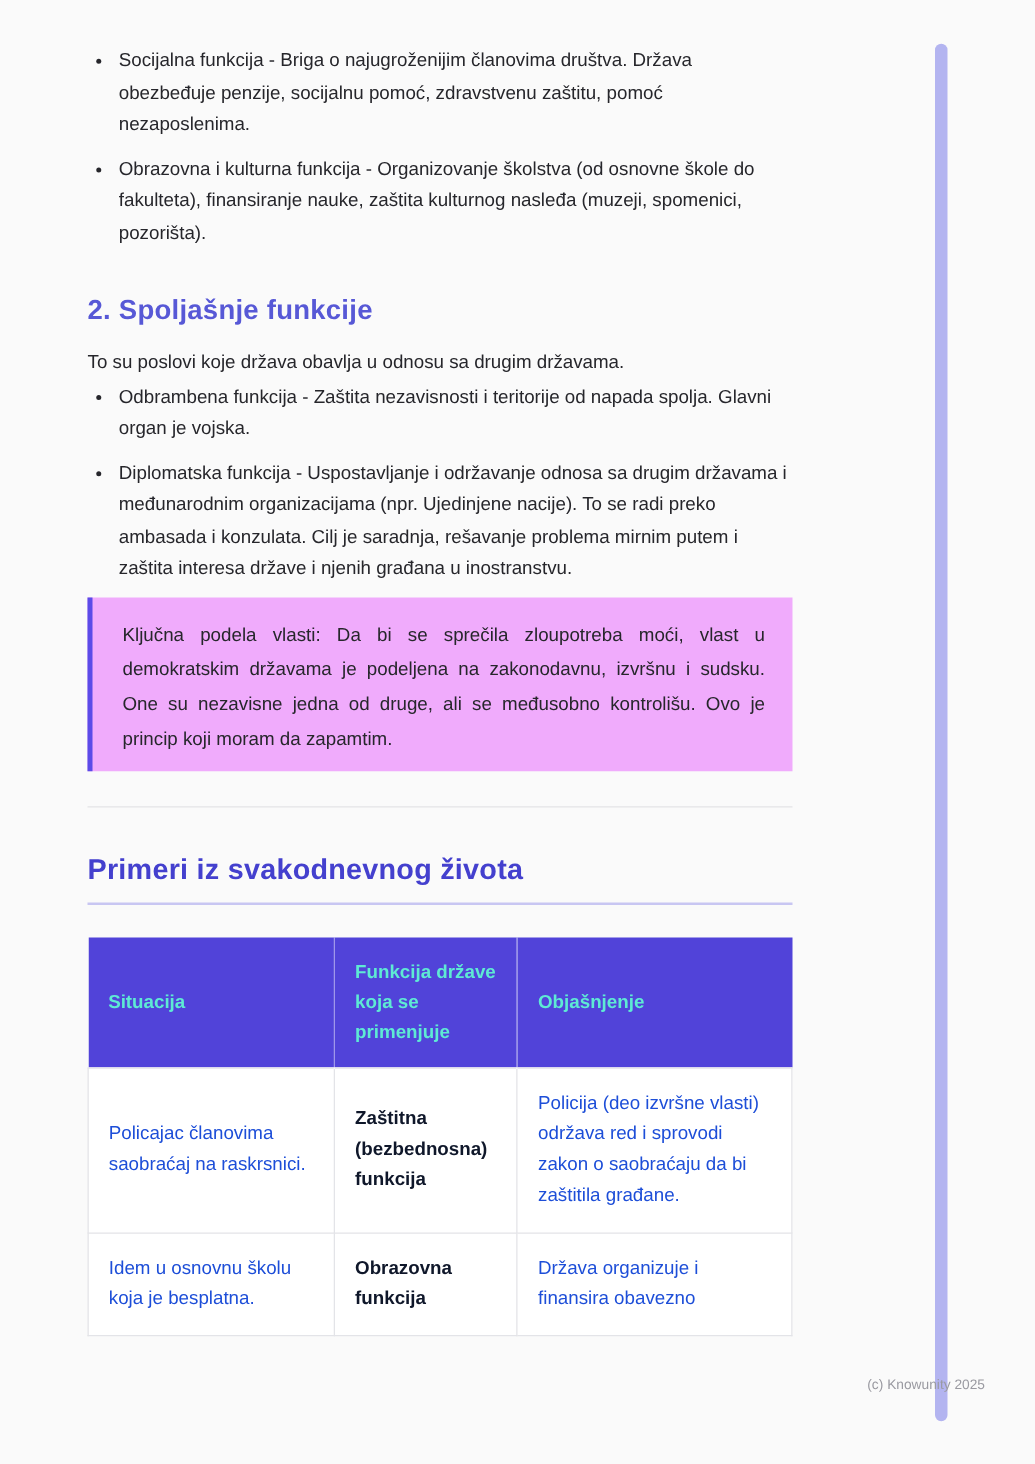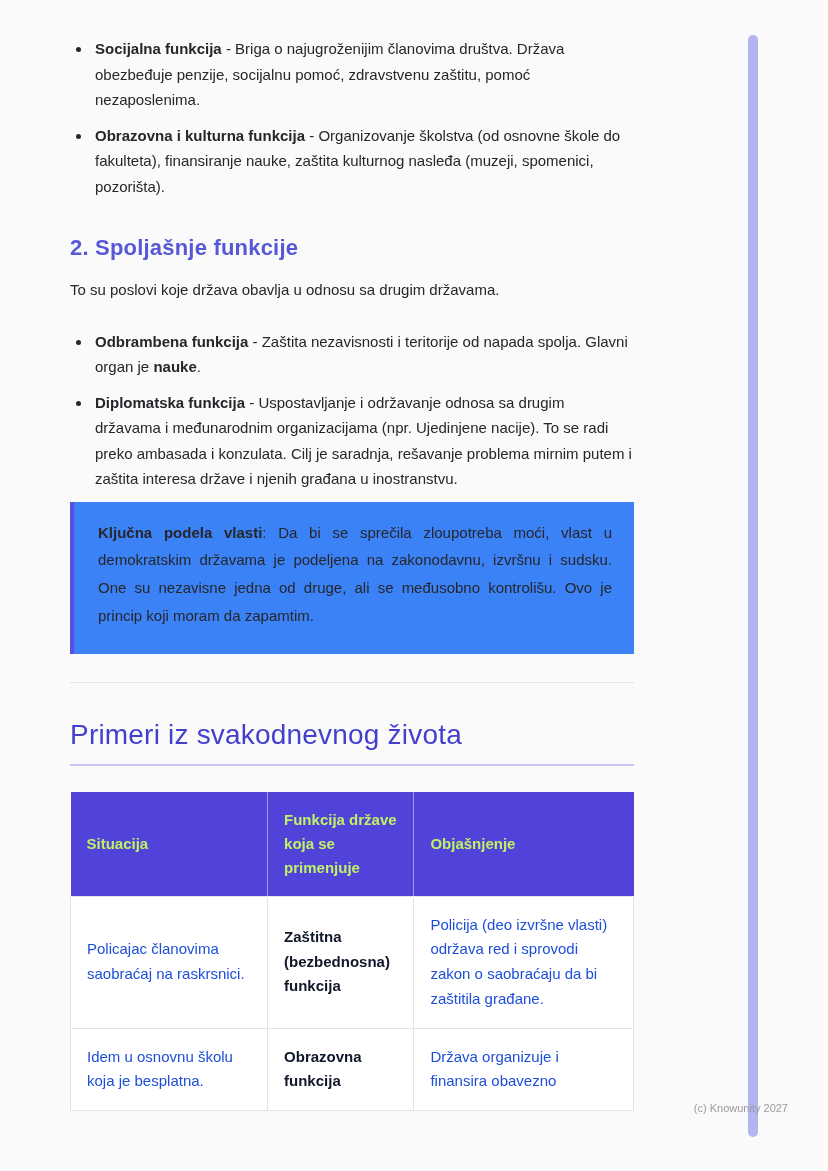--- a/index.html
+++ b/index.html
@@ -21,64 +21,64 @@
     list-style: disc;
     padding-left: 22px;
     margin: 0;
   }
   ul.bullets li {
     font-size: 15px;
     line-height: 1.7;
     padding-left: 3px;
     margin-bottom: 10px;
   }
-  strong { font-weight: 700; }
+  strong { font-weight: 400; }
   h2.section-heading {
     color: #5758D6;
     font-size: 22px;
     font-weight: 700;
     margin-top: 36px;
     margin-bottom: 16px;
     letter-spacing: 0.2px;
   }
-  p.para { font-size: 15px; line-height: 1.7; margin-bottom: 26px; }
+  p.para { font-size: 15px; line-height: 1.7; margin-bottom: 2px; }
   .callout {
-    background: #3b82f6;
+    background: #f0abfc;
     border-left: 4px solid #5B4BE8;
-    padding: 17px 22px 24px 24px;
+    padding: 17px 22px 11px 24px;
   }
   .callout p {
     font-size: 15px;
     line-height: 1.85;
     text-align: justify;
   }
   hr.divider {
     border: none;
     border-top: 1px solid #E4E4E6;
     margin-top: 28px;
   }
   h1.page-heading {
     color: #4440CE;
-    font-size: 28px;
-    font-weight: 400;
+    font-size: 23px;
+    font-weight: 700;
     margin-top: 36px;
     padding-bottom: 13px;
     border-bottom: 2px solid #C8C6F2;
     letter-spacing: 0.2px;
   }
   p.table-intro { margin-top: 28px; margin-bottom: 0; }
   table.examples {
     margin-top: 26px;
     width: 100%;
     border-collapse: collapse;
     font-size: 15px;
   }
   table.examples thead th {
     background: #5143D9;
-    color: #bef264;
+    color: #5eead4;
     font-weight: 600;
     text-align: left;
     vertical-align: middle;
     padding: 16px;
     line-height: 1.6;
     border-right: 1px solid rgba(255,255,255,0.45);
   }
   table.examples thead th:last-child { border-right: none; }
   table.examples col.c1 { width: 35%; }
   table.examples col.c2 { width: 26%; }
@@ -117,21 +117,21 @@
   <ul class="bullets">
     <li><strong>Socijalna funkcija</strong><span> - Briga o najugroženijim članovima društva. Država obezbeđuje penzije, socijalnu pomoć, zdravstvenu zaštitu, pomoć nezaposlenima.</span></li>
     <li><strong>Obrazovna i kulturna funkcija</strong><span> - Organizovanje školstva (od osnovne škole do fakulteta), finansiranje nauke, zaštita kulturnog nasleđa (muzeji, spomenici, pozorišta).</span></li>
   </ul>
 
   <h2 class="section-heading">2. Spoljašnje funkcije</h2>
 
   <p class="para">To su poslovi koje država obavlja u odnosu sa drugim državama.</p>
 
   <ul class="bullets">
-    <li><strong>Odbrambena funkcija</strong><span> - Zaštita nezavisnosti i teritorije od napada spolja. Glavni organ je </span><strong>nauke</strong><span>.</span></li>
+    <li><strong>Odbrambena funkcija</strong><span> - Zaštita nezavisnosti i teritorije od napada spolja. Glavni organ je </span><strong>vojska</strong><span>.</span></li>
     <li><strong>Diplomatska funkcija</strong><span> - Uspostavljanje i održavanje odnosa sa drugim državama i međunarodnim organizacijama (npr. Ujedinjene nacije). To se radi preko ambasada i konzulata. Cilj je saradnja, rešavanje problema mirnim putem i zaštita interesa države i njenih građana u inostranstvu.</span></li>
   </ul>
 
   <div class="callout">
     <p><strong>Ključna podela vlasti</strong><span>: Da bi se sprečila zloupotreba moći, vlast u demokratskim državama je podeljena na zakonodavnu, izvršnu i sudsku. One su nezavisne jedna od druge, ali se međusobno kontrolišu. Ovo je princip koji moram da zapamtim.</span></p>
   </div>
 
   <hr class="divider">
 
   <h1 class="page-heading">Primeri iz svakodnevnog života</h1>
@@ -161,13 +161,13 @@
         <td class="bold-cell">Obrazovna funkcija</td>
         <td>Država organizuje i finansira obavezno</td>
       </tr>
     </tbody>
   </table>
 
 </div>
 
 <div class="scrollbar-thumb"></div>
 
-<div class="watermark">(c) Knowunity 2027</div>
+<div class="watermark">(c) Knowunity 2025</div>
 
 </body></html>

